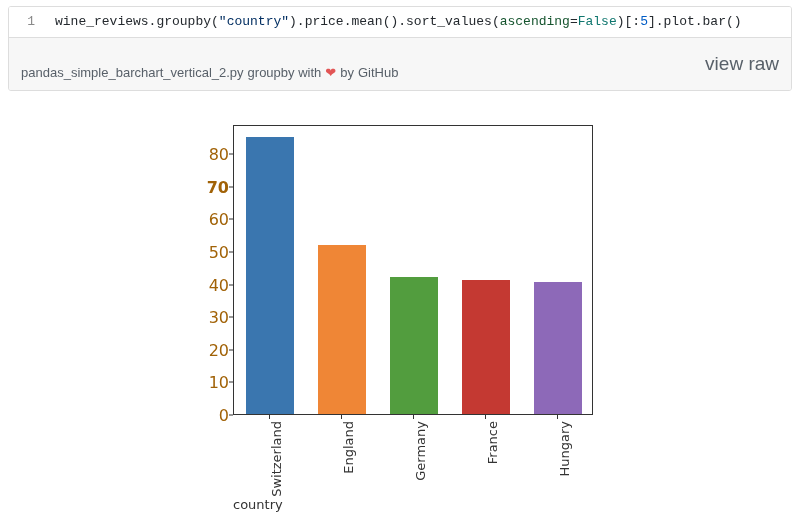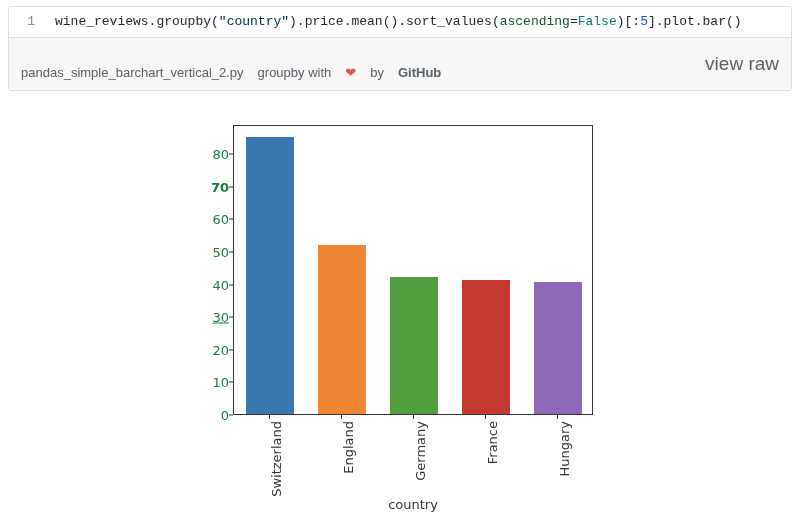--- a/index.html
+++ b/index.html
@@ -46,24 +46,24 @@
     .gist-meta {
       background: #f7f7f7;
       border-top: 1px solid #ddd;
       padding: 10px 12px;
       font-size: 13px;
       color: #586069;
       display: flex;
       align-items: center;
       justify-content: space-between;
     }
-    .gist-meta-left { display: flex; align-items: center; gap: 14px; flex-wrap: wrap; margin-top: 17px; }
+    .gist-meta-left { display: flex; align-items: center; gap: 4px; flex-wrap: wrap; margin-top: 17px; }
     .gist-meta a { color: #586069; text-decoration: none; }
     .gist-filename { color: #666; }
-    .gist-github { font-weight: 700; color: #555; }
+    .gist-github { font-weight: 400; color: #555; }
     .heart { color: #e25555; font-size: 13px; }
     .view-raw { color: #666; font-size: 19px; }
 
     .chart-wrap {
       width: 800px;
       display: flex;
       justify-content: center;
       margin-top: 28px;
     }
     .chart {
@@ -78,22 +78,22 @@
       width: 360px;
       height: 290px;
       border: 1px solid #333;
       background: #fff;
     }
     .ytick {
       position: absolute;
       left: 0;
       width: 44px;
       text-align: right;
-      font-size: 13px;
-      color: #15803d;
+      font-size: 16px;
+      color: #a16207;
       transform: translateY(-50%);
       font-family: "DejaVu Sans", Arial, sans-serif;
     }
     .ytick-mark {
       position: absolute;
       left: 44px;
       width: 4px;
       height: 1px;
       background: #333;
       transform: translateY(-0.5px);
@@ -117,21 +117,21 @@
       top: 296px;
       width: 1px;
       height: 4px;
       background: #333;
     }
     .xlabel {
       position: absolute;
       top: 378px;
       left: 48px;
       width: 360px;
-      text-align: center;
+      text-align: left;
       font-size: 13px;
       color: #333;
       font-family: "DejaVu Sans", Arial, sans-serif;
     }
   </style>
 </head>
 <body>
 
 <div class="gist-container">
   <div class="code-row">
@@ -159,21 +159,21 @@
         <div class="bar" style="left: 227.52px; width: 48.96px; height: 133.596px; background: rgb(196, 57, 50);"></div>
         <div class="bar" style="left: 299.52px; width: 48.96px; height: 131.966px; background: rgb(141, 105, 184);"></div>
       </div>
     <div class="xlabel">country</div>
   <div class="ytick" style="top: 296px;">0</div>
       <div class="ytick-mark" style="top: 296px;"></div>
       <div class="ytick" style="top: 263.416px; text-align: right;">10</div>
       <div class="ytick-mark" style="top: 263.416px;"></div>
       <div class="ytick" style="top: 230.831px;">20</div>
       <div class="ytick-mark" style="top: 230.831px;"></div>
-      <div class="ytick" style="top: 198.247px; text-decoration: underline;">30</div>
+      <div class="ytick" style="top: 198.247px;">30</div>
       <div class="ytick-mark" style="top: 198.247px;"></div>
       <div class="ytick" style="top: 165.663px;">40</div>
       <div class="ytick-mark" style="top: 165.663px;"></div>
       <div class="ytick" style="top: 133.079px;">50</div>
       <div class="ytick-mark" style="top: 133.079px;"></div>
       <div class="ytick" style="top: 100.494px;">60</div>
       <div class="ytick-mark" style="top: 100.494px;"></div>
       <div class="ytick" style="top: 67.9101px; font-weight: bold;">70</div>
       <div class="ytick-mark" style="top: 67.9101px;"></div>
       <div class="ytick" style="top: 35.3258px;">80</div>

